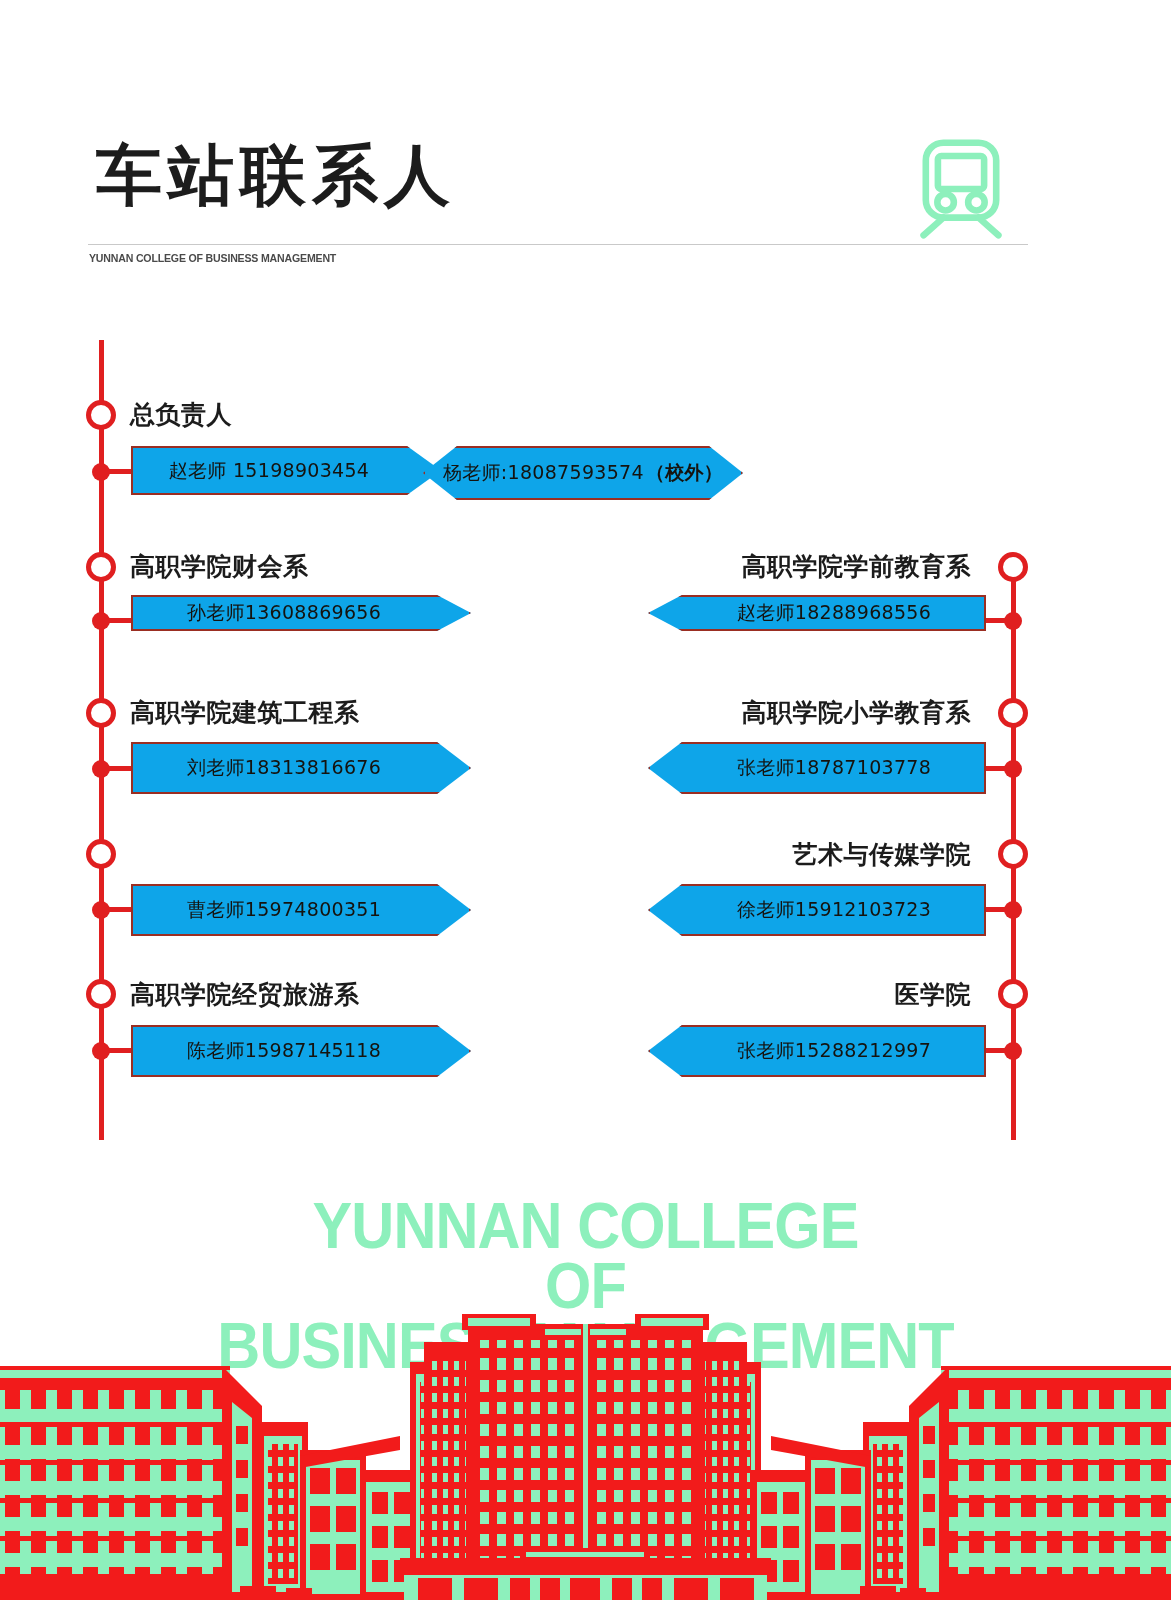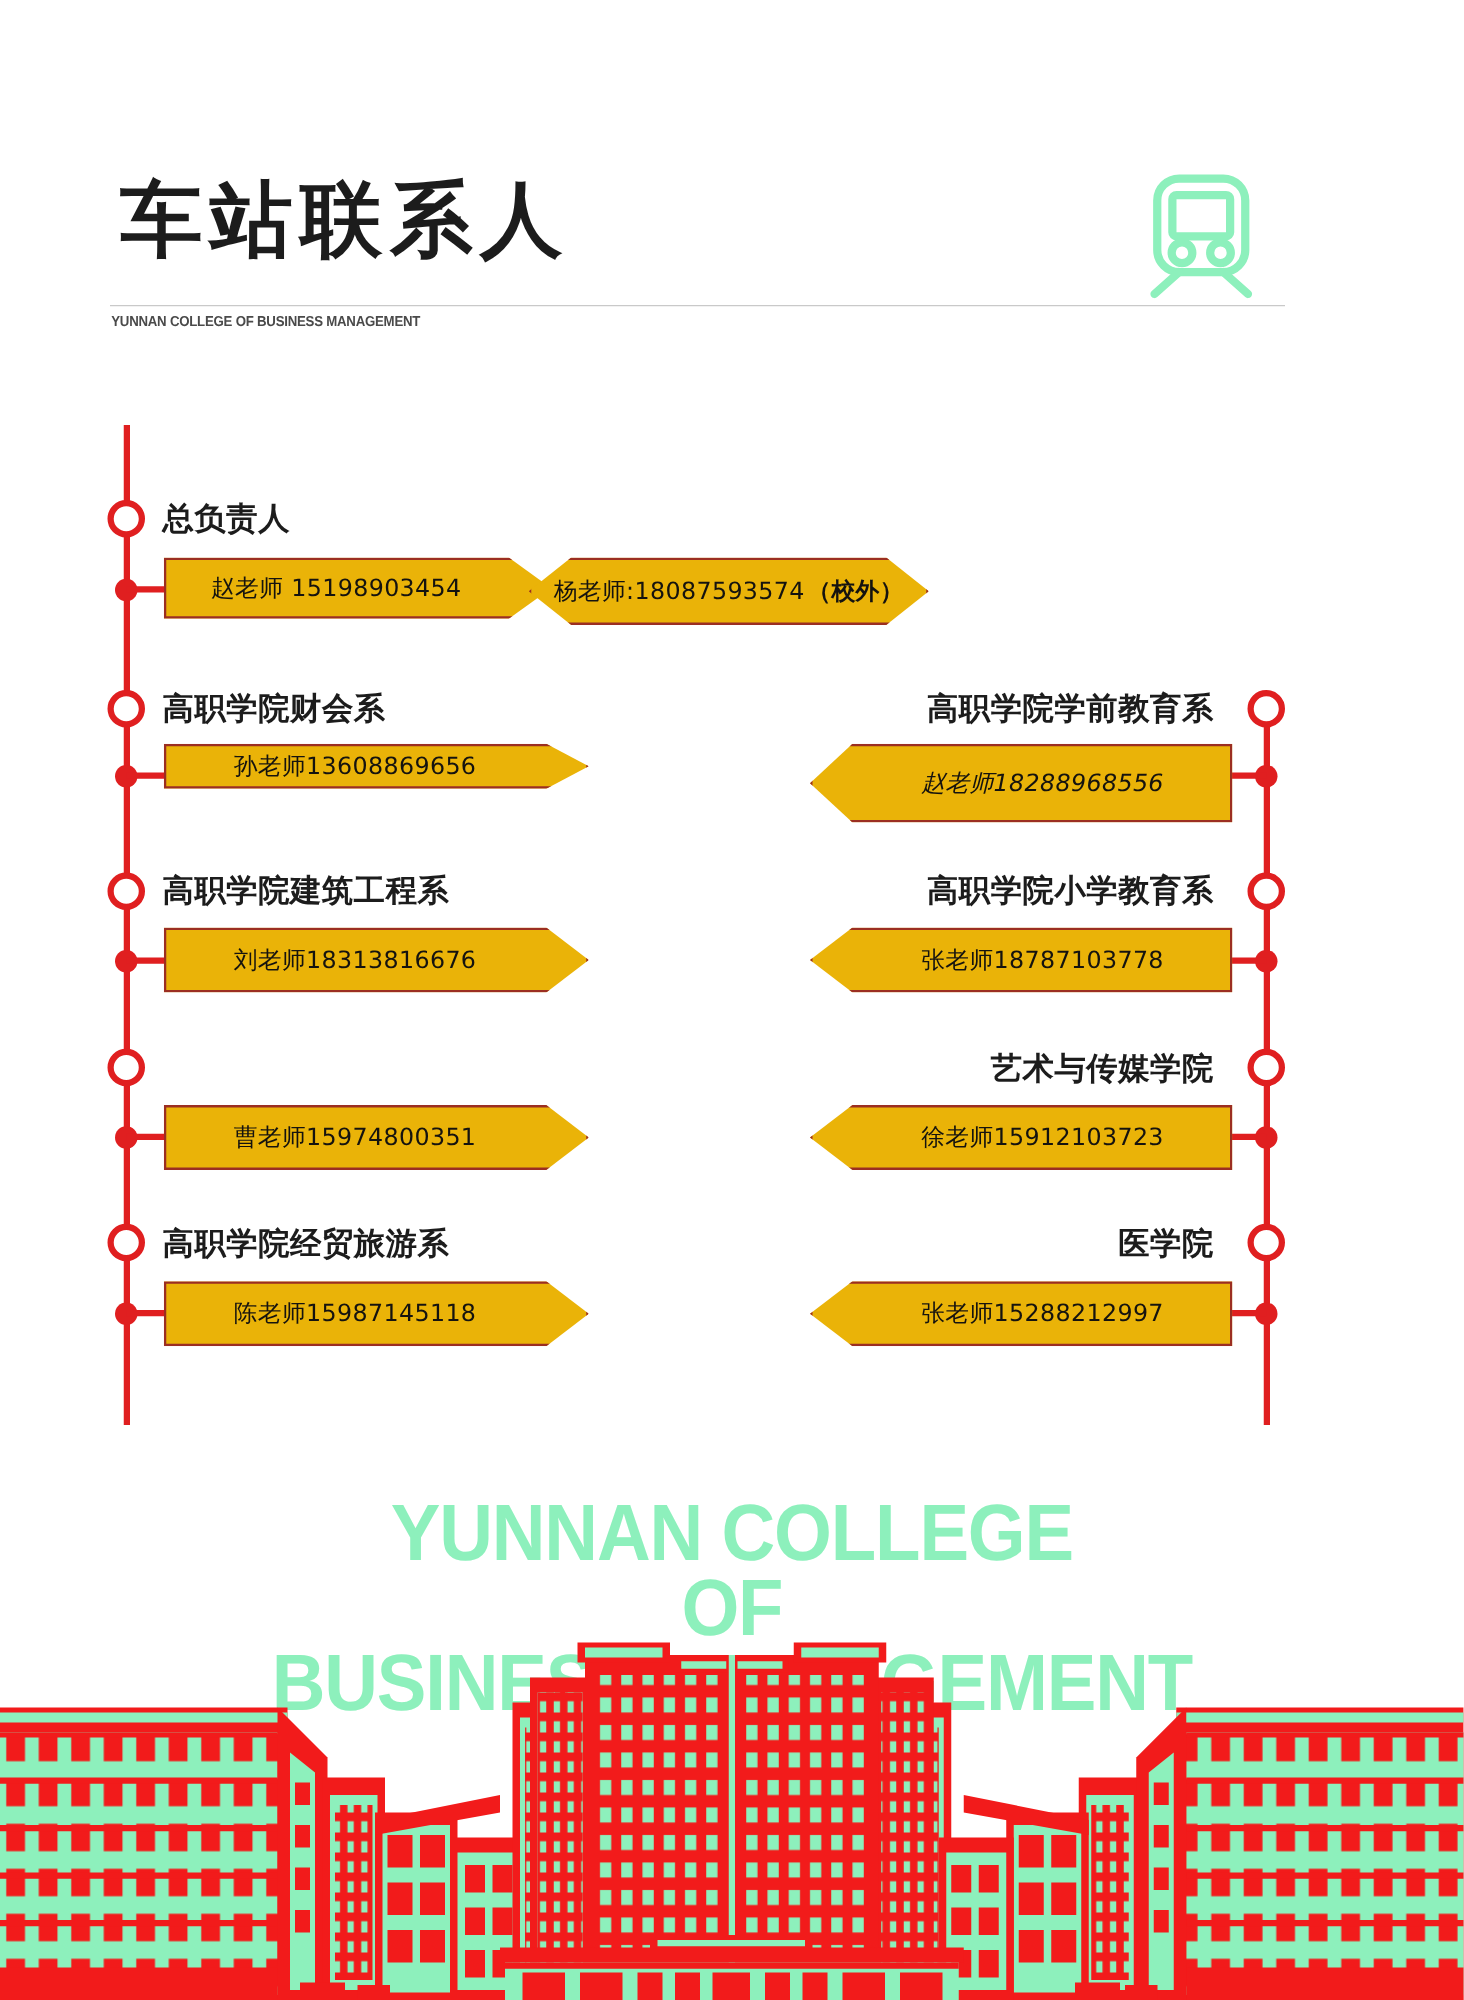--- a/index.html
+++ b/index.html
@@ -112,21 +112,21 @@
     letter-spacing: 0.5px;
     white-space: nowrap;
     font-family: "DejaVu Sans", "Liberation Sans", sans-serif;
   }
   .dept-title.right { text-align: right; }
 
   
   .chev {
     position: absolute;
     box-sizing: border-box;
-    background: #eab308;
+    background: #0ea5e9;
     border: 2px solid #9b2e22;
     display: flex;
     align-items: center;
     justify-content: center;
     font-size: 19px;
     color: #15130f;
     letter-spacing: 0.3px;
     font-family: "DejaVu Sans", "Liberation Sans", sans-serif;
     white-space: nowrap;
   }
@@ -242,21 +242,21 @@
   <div class="connector" style="left:101px; top:1048px; width:31px;"></div>
   <div class="dept-title" style="left:130px; top:978px;">高职学院经贸旅游系</div>
   <div class="chev right-tip" style="left:131px; top:1025px; width:340px; height:52px;">
     <span>陈老师15987145118</span>
   </div>
 
   <div class="node-ring" style="left:998px; top:552px;"></div>
   <div class="node-dot" style="left:1004px; top:612px;"></div>
   <div class="connector" style="left:982px; top:618px; width:31px;"></div>
   <div class="dept-title right" style="right:200px; top:550px;">高职学院学前教育系</div>
-  <div class="chev left-tip" style="left:648px; top:595px; width:338px; height:63px;font-style:italic;">
+  <div class="chev left-tip" style="left:648px; top:595px; width:338px; height:36px;">
     <span>赵老师18288968556</span>
   </div>
 
   <div class="node-ring" style="left:998px; top:698px;"></div>
   <div class="node-dot" style="left:1004px; top:760px;"></div>
   <div class="connector" style="left:982px; top:766px; width:31px;"></div>
   <div class="dept-title right" style="right:200px; top:696px;">高职学院小学教育系</div>
   <div class="chev left-tip" style="left:648px; top:742px; width:338px; height:52px;">
     <span>张老师18787103778</span>
   </div>

